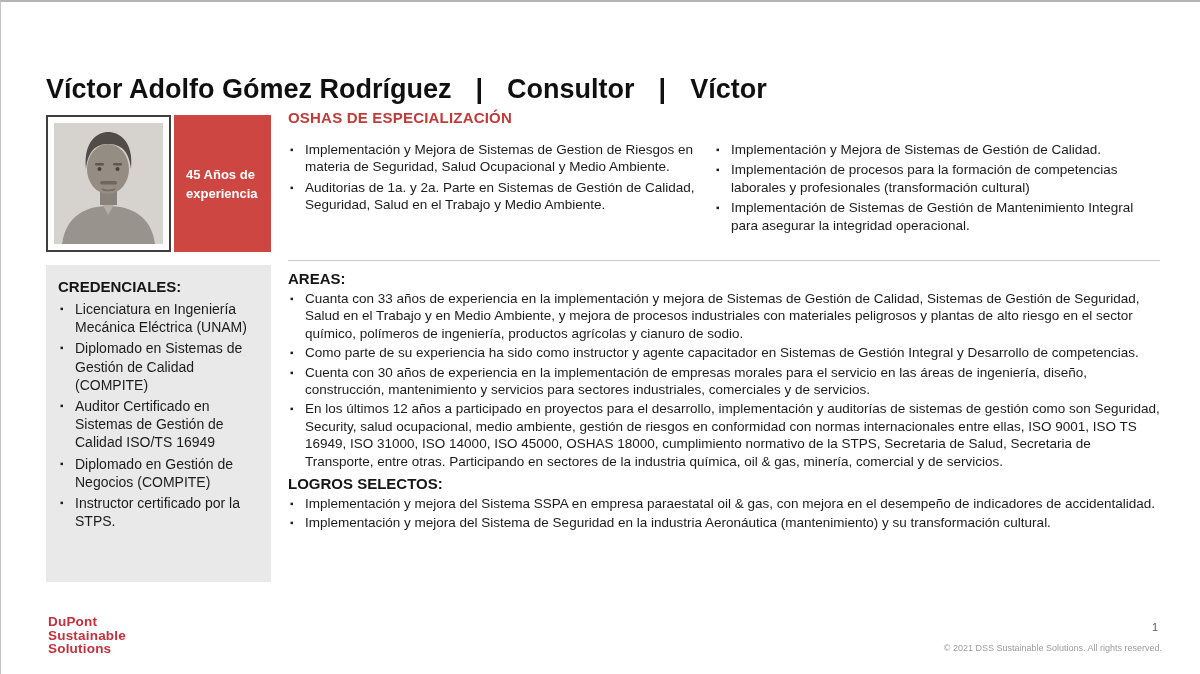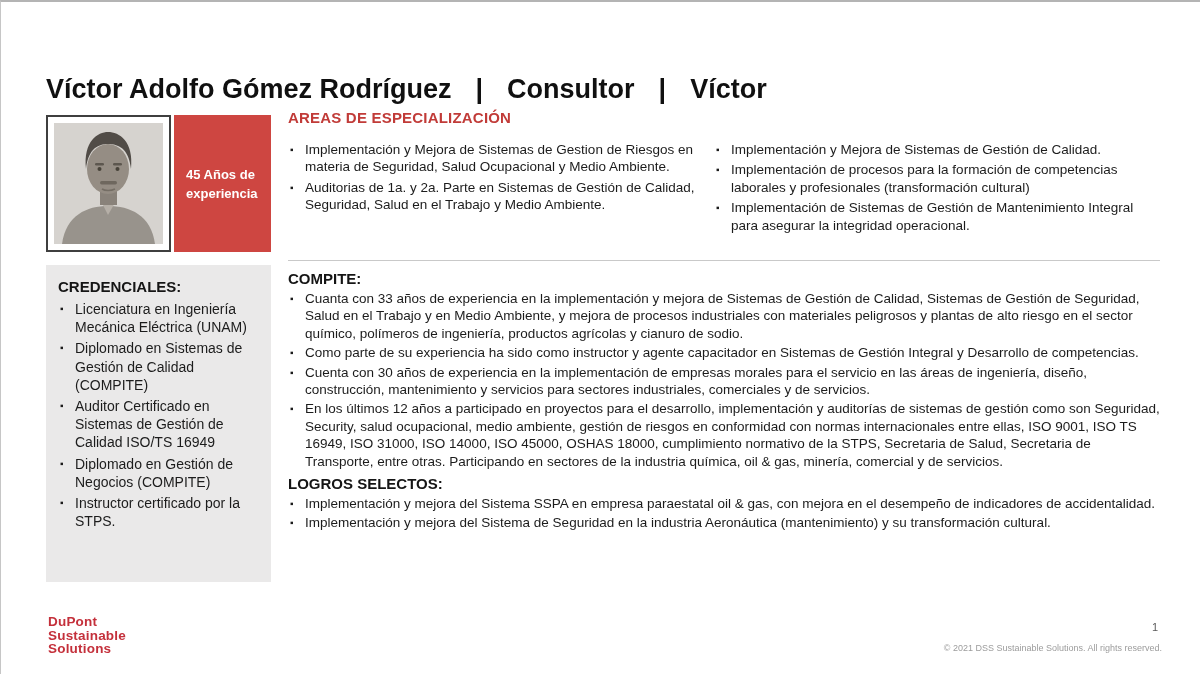--- a/index.html
+++ b/index.html
@@ -82,38 +82,38 @@
     <ul class="blist">
       <li>Licenciatura en Ingeniería Mecánica Eléctrica (UNAM)</li>
       <li>Diplomado en Sistemas de Gestión de Calidad (COMPITE)</li>
       <li>Auditor Certificado en Sistemas de Gestión de Calidad ISO/TS 16949</li>
       <li>Diplomado en Gestión de Negocios (COMPITE)</li>
       <li>Instructor certificado por la STPS.</li>
     </ul>
   </div>
 
   <div class="areas">
-    <h2>AREAS DE ESPECIALIZACIÓN</h2>
+    <h2>OSHAS DE ESPECIALIZACIÓN</h2>
     <div class="cols">
       <ul class="blist col-a">
         <li>Implementación y Mejora de Sistemas de Gestion de Riesgos en materia de Seguridad, Salud Ocupacional y Medio Ambiente.</li>
         <li>Auditorias de 1a. y 2a. Parte en Sistemas de Gestión de Calidad, Seguridad, Salud en el Trabajo y Medio Ambiente.</li>
       </ul>
       <ul class="blist col-b">
         <li>Implementación y Mejora de Sistemas de Gestión de Calidad.</li>
         <li>Implementación de procesos para la formación de competencias laborales y profesionales (transformación cultural)</li>
         <li>Implementación de Sistemas de Gestión de Mantenimiento Integral para asegurar la integridad operacional.</li>
       </ul>
     </div>
   </div>
 
   <div class="divider"></div>
 
   <div class="main">
-    <h2>COMPITE:</h2>
+    <h2>AREAS:</h2>
     <ul class="blist">
       <li>Cuanta con 33 años de experiencia en la implementación y mejora de Sistemas de Gestión de Calidad, Sistemas de Gestión de Seguridad, Salud en el Trabajo y en Medio Ambiente, y mejora de procesos industriales con materiales peligrosos y plantas de alto riesgo en el sector químico, polímeros de ingeniería, productos agrícolas y cianuro de sodio.</li>
       <li>Como parte de su experiencia ha sido como instructor y agente capacitador en Sistemas de Gestión Integral y Desarrollo de competencias.</li>
       <li>Cuenta con 30 años de experiencia en la implementación de empresas morales para el servicio en las áreas de ingeniería, diseño, construcción, mantenimiento y servicios para sectores industriales, comerciales y de servicios.</li>
       <li>En los últimos 12 años a participado en proyectos para el desarrollo, implementación y auditorías de sistemas de gestión como son Seguridad, Security, salud ocupacional, medio ambiente, gestión de riesgos en conformidad con normas internacionales entre ellas, ISO 9001, ISO TS 16949, ISO 31000, ISO 14000, ISO 45000, OSHAS 18000, cumplimiento normativo de la STPS, Secretaria de Salud, Secretaria de Transporte, entre otras. Participando en sectores de la industria química, oil &amp; gas, minería, comercial y de servicios.</li>
     </ul>
     <h2 class="logros-h">LOGROS SELECTOS:</h2>
     <ul class="blist">
       <li>Implementación y mejora del Sistema SSPA en empresa paraestatal oil &amp; gas, con mejora en el desempeño de indicadores de accidentalidad.</li>
       <li>Implementación y mejora del Sistema de Seguridad en la industria Aeronáutica (mantenimiento) y su transformación cultural.</li>

